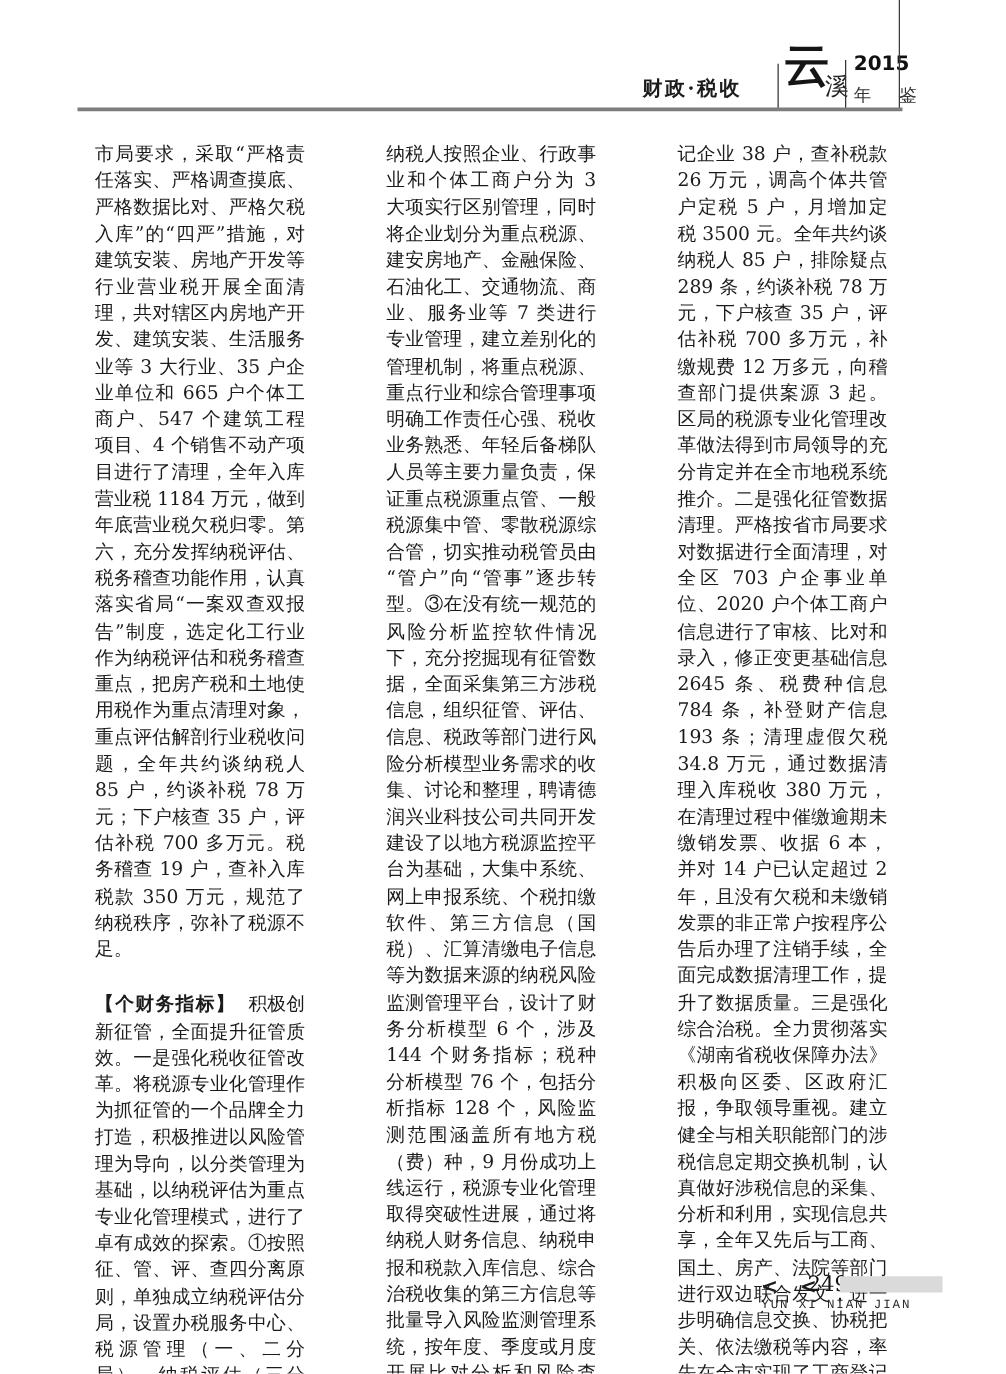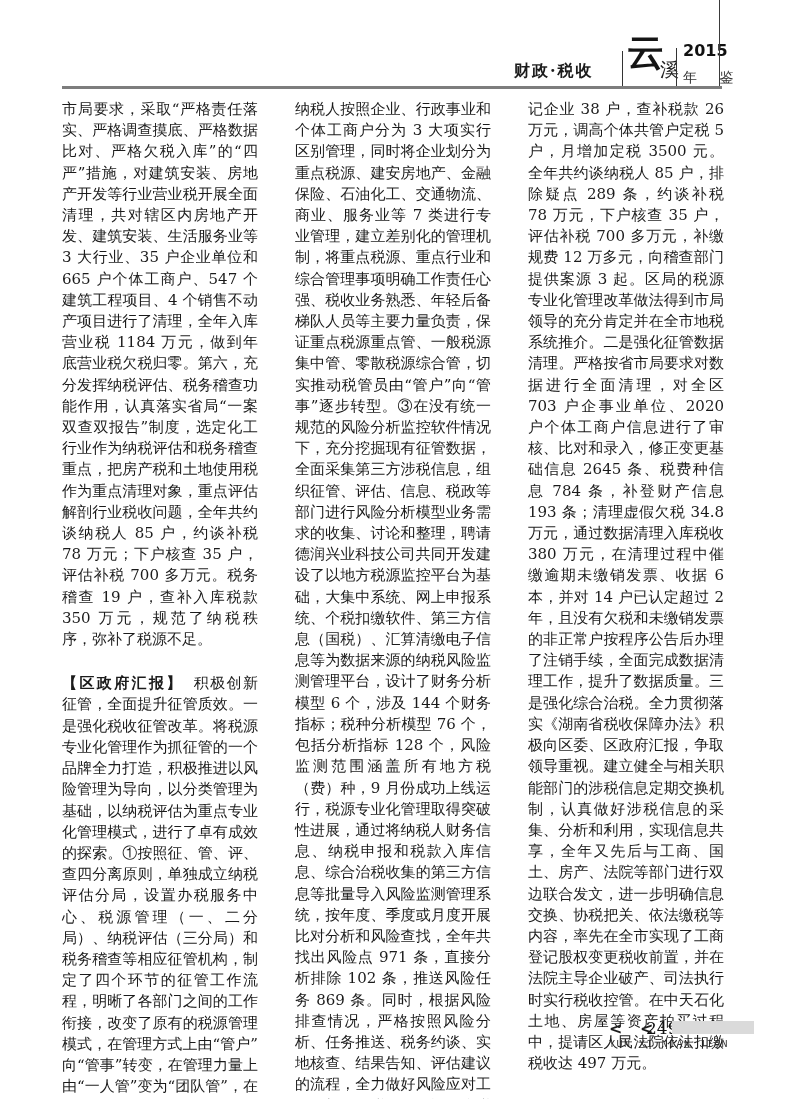--- a/index.html
+++ b/index.html
@@ -32,21 +32,21 @@
     position:absolute;left:683px;top:70px;font-size:14px;letter-spacing:9px;
     line-height:1;color:#333;white-space:nowrap;
   }
   .hdr-vline{position:absolute;left:719px;top:0;width:1px;height:88px;background:#3a3a3a;}
   .hdr-rule{position:absolute;left:62px;top:86px;width:660px;height:3px;background:#7d7d7d;}
   
   .col{
     position:absolute;top:99px;width:196px;font-size:15px;line-height:21.2px;
     text-align:justify;color:#1b1b1b;
   }
-  .col p{margin:0;}
+  .col p{margin:14px;}
   .col-1{left:62px;}
   .col-2{left:295px;}
   .col-3{left:528px;}
   .gap-1{margin-top:23px !important;}
   .sec-h{
     font-family:"DejaVu Sans","Liberation Sans",sans-serif;font-weight:bold;
     letter-spacing:1px;padding-right:10px;white-space:nowrap;
   }
   
   .ft-nav{
@@ -73,21 +73,21 @@
   <div class="hdr-logo-big">云</div>
   <div class="hdr-logo-small">溪</div>
   <div class="hdr-div hdr-div2"></div>
   <div class="hdr-year">2015</div>
   <div class="hdr-year-label">年 鉴</div>
   <div class="hdr-vline"></div>
   <div class="hdr-rule"></div>
 
   <div class="col col-1">
     <p>市局要求，采取“严格责任落实、严格调查摸底、严格数据比对、严格欠税入库”的“四严”措施，对建筑安装、房地产开发等行业营业税开展全面清理，共对辖区内房地产开发、建筑安装、生活服务业等 3 大行业、35 户企业单位和 665 户个体工商户、547 个建筑工程项目、4 个销售不动产项目进行了清理，全年入库营业税 1184 万元，做到年底营业税欠税归零。第六，充分发挥纳税评估、税务稽查功能作用，认真落实省局“一案双查双报告”制度，选定化工行业作为纳税评估和税务稽查重点，把房产税和土地使用税作为重点清理对象，重点评估解剖行业税收问题，全年共约谈纳税人 85 户，约谈补税 78 万元；下户核查 35 户，评估补税 700 多万元。税务稽查 19 户，查补入库税款 350 万元，规范了纳税秩序，弥补了税源不足。</p>
-    <p class="gap-1"><span class="sec-h">【区政府汇报】</span><span>积极创新征管，全面提升征管质效。一是强化税收征管改革。将税源专业化管理作为抓征管的一个品牌全力打造，积极推进以风险管理为导向，以分类管理为基础，以纳税评估为重点专业化管理模式，进行了卓有成效的探索。①按照征、管、评、查四分离原则，单独成立纳税评估分局，设置办税服务中心、税源管理（一、二分局）、纳税评估（三分局）和税务稽查等相应征管机构，制定了四个环节的征管工作流程，明晰了各部门之间的工作衔接，改变了原有的税源管理模式，在管理方式上由“管户”向“管事”转变，在管理力量上由“一人管”变为“团队管”，在管理对象上由“包片管”改为“分类管”。②按照行业、纳税规模和风险程度，对全区税源进行科学分类，将全区</span></p>
+    <p class="gap-1"><span class="sec-h">【个财务指标】</span><span>积极创新征管，全面提升征管质效。一是强化税收征管改革。将税源专业化管理作为抓征管的一个品牌全力打造，积极推进以风险管理为导向，以分类管理为基础，以纳税评估为重点专业化管理模式，进行了卓有成效的探索。①按照征、管、评、查四分离原则，单独成立纳税评估分局，设置办税服务中心、税源管理（一、二分局）、纳税评估（三分局）和税务稽查等相应征管机构，制定了四个环节的征管工作流程，明晰了各部门之间的工作衔接，改变了原有的税源管理模式，在管理方式上由“管户”向“管事”转变，在管理力量上由“一人管”变为“团队管”，在管理对象上由“包片管”改为“分类管”。②按照行业、纳税规模和风险程度，对全区税源进行科学分类，将全区</span></p>
   </div>
 
   <div class="col col-2">
     <p>纳税人按照企业、行政事业和个体工商户分为 3 大项实行区别管理，同时将企业划分为重点税源、建安房地产、金融保险、石油化工、交通物流、商业、服务业等 7 类进行专业管理，建立差别化的管理机制，将重点税源、重点行业和综合管理事项明确工作责任心强、税收业务熟悉、年轻后备梯队人员等主要力量负责，保证重点税源重点管、一般税源集中管、零散税源综合管，切实推动税管员由“管户”向“管事”逐步转型。③在没有统一规范的风险分析监控软件情况下，充分挖掘现有征管数据，全面采集第三方涉税信息，组织征管、评估、信息、税政等部门进行风险分析模型业务需求的收集、讨论和整理，聘请德润兴业科技公司共同开发建设了以地方税源监控平台为基础，大集中系统、网上申报系统、个税扣缴软件、第三方信息（国税）、汇算清缴电子信息等为数据来源的纳税风险监测管理平台，设计了财务分析模型 6 个，涉及 144 个财务指标；税种分析模型 76 个，包括分析指标 128 个，风险监测范围涵盖所有地方税（费）种，9 月份成功上线运行，税源专业化管理取得突破性进展，通过将纳税人财务信息、纳税申报和税款入库信息、综合治税收集的第三方信息等批量导入风险监测管理系统，按年度、季度或月度开展比对分析和风险查找，全年共找出风险点 971 条，直接分析排除 102 条，推送风险任务 869 条。同时，根据风险排查情况，严格按照风险分析、任务推送、税务约谈、实地核查、结果告知、评估建议的流程，全力做好风险应对工作，根据国税局的登记、缴税信息与地税的登记和纳税数据进行批量分析，共发现征管差异户 65 户，补办登</p>
   </div>
 
   <div class="col col-3">
     <p>记企业 38 户，查补税款 26 万元，调高个体共管户定税 5 户，月增加定税 3500 元。全年共约谈纳税人 85 户，排除疑点 289 条，约谈补税 78 万元，下户核查 35 户，评估补税 700 多万元，补缴规费 12 万多元，向稽查部门提供案源 3 起。区局的税源专业化管理改革做法得到市局领导的充分肯定并在全市地税系统推介。二是强化征管数据清理。严格按省市局要求对数据进行全面清理，对全区 703 户企事业单位、2020 户个体工商户信息进行了审核、比对和录入，修正变更基础信息 2645 条、税费种信息 784 条，补登财产信息 193 条；清理虚假欠税 34.8 万元，通过数据清理入库税收 380 万元，在清理过程中催缴逾期未缴销发票、收据 6 本，并对 14 户已认定超过 2 年，且没有欠税和未缴销发票的非正常户按程序公告后办理了注销手续，全面完成数据清理工作，提升了数据质量。三是强化综合治税。全力贯彻落实《湖南省税收保障办法》积极向区委、区政府汇报，争取领导重视。建立健全与相关职能部门的涉税信息定期交换机制，认真做好涉税信息的采集、分析和利用，实现信息共享，全年又先后与工商、国土、房产、法院等部门进行双边联合发文，进一步明确信息交换、协税把关、依法缴税等内容，率先在全市实现了工商登记股权变更税收前置，并在法院主导企业破产、司法执行时实行税收控管。在中天石化土地、房屋等资产拍买过程中，提请区人民法院依法扣缴税收达 497 万元。</p>
 
   </div>

